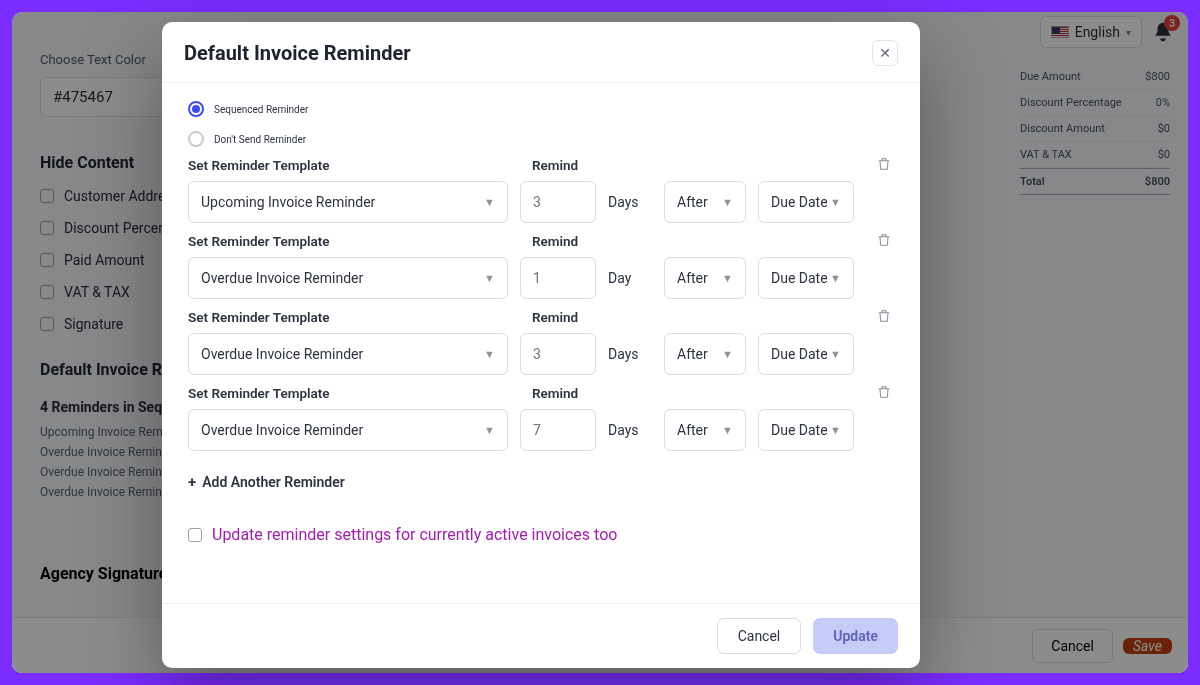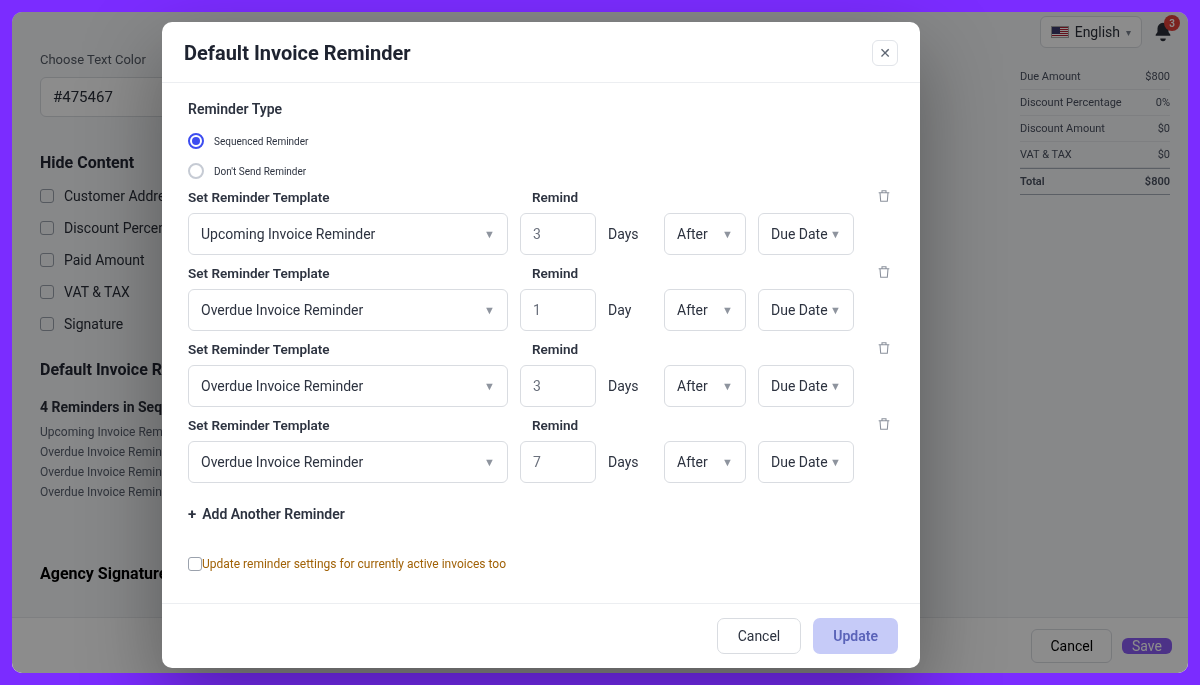--- a/index.html
+++ b/index.html
@@ -62,21 +62,21 @@
   .bg-right-table .r { display:flex; justify-content:space-between; padding:6px 0; border-bottom:1px solid #e6e8ec;}
   .bg-right-table .r.total { border-top:1px solid #a7adb8; border-bottom:1px solid #a7adb8; font-weight:600;}
 
   .bg-footer {
     position:absolute; left:0; right:0; bottom:0; height:56px;
     background:#fff; border-top:1px solid #e6e8ec;
     display:flex; align-items:center; justify-content:flex-end; gap:10px;
     padding-right:16px;
   }
   .bg-btn { border:1px solid #d9dce1; background:#fff; border-radius:6px; padding:8px 18px; font-size:14px; }
-  .bg-btn-save { background:#8b5cf6; color:#fff; border:none; padding:0 10px;}
+  .bg-btn-save { background:#c2410c; color:#fff; border:none; padding:0 10px;font-style:italic;}
 
   .agency-sig { position:absolute; left:28px; top:552px; font-size:16px; font-weight:700;}
 
   
   .modal {
     position:absolute; z-index:20;
     left: 162px; top: 22px; width: 758px; height: 646px;
     background:#fff; border-radius:10px;
     box-shadow: 0 30px 80px rgba(0,0,0,0.35);
     display:flex; flex-direction:column;
@@ -141,22 +141,22 @@
   .sel-when { width:82px; }
   .sel-ref { width:96px; }
 
   .add-row {
     margin-top:22px; display:flex; align-items:center; gap:6px;
     font-size:14px; color:#2d3340; font-weight:600; cursor:pointer;
   }
   .add-row .plus { font-size:15px; font-weight:700; }
 
   .check-row {
-    margin-top:34px; display:flex; align-items:center; gap:0;
-    font-size:12px; color:#a16207;
+    margin-top:34px; display:flex; align-items:center; gap:10px;
+    font-size:16px; color:#a21caf;
   }
   .check { width:14px; height:14px; border:1.8px solid #9ba2ad; border-radius:3px; }
 
   .modal-foot {
     border-top:1px solid #eceef1;
     padding: 14px 22px;
     display:flex; justify-content:flex-end; gap:12px;
   }
   .mbtn {
     height:36px; padding:0 20px; border-radius:7px; font-size:14px; cursor:pointer;
@@ -251,21 +251,20 @@
 
 <div class="modal">
   <div class="modal-head">
     <div class="modal-title">Default Invoice Reminder</div>
     <div class="close-btn">
       <span>✕</span>
     </div>
   </div>
 
   <div class="modal-body">
-    <div class="section-label">Reminder Type</div>
     <div class="radio-row">
       <span class="radio selected"></span>
       <span>Sequenced Reminder</span>
     </div>
     <div class="radio-row" style="margin-bottom:6px;">
       <span class="radio"></span>
       <span>Don't Send Reminder</span>
     </div>
 
     <div class="reminder-block">

